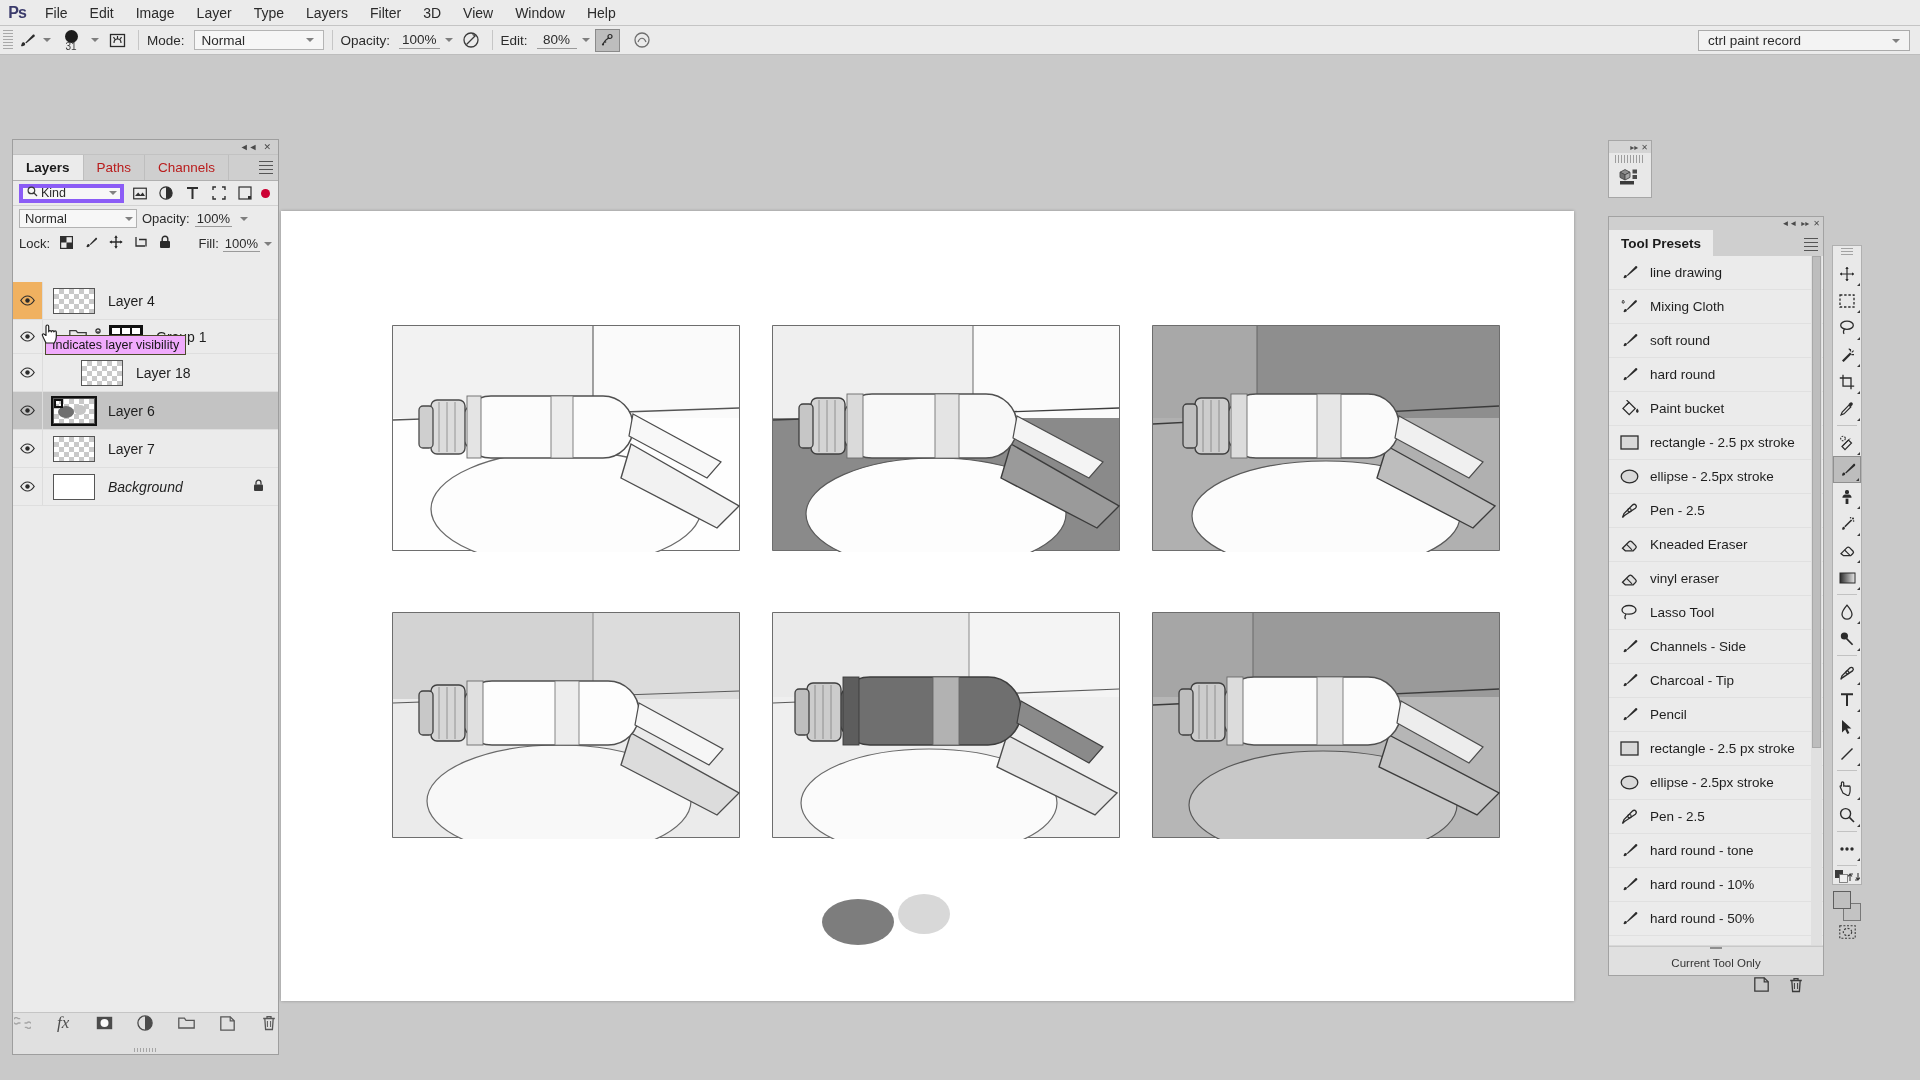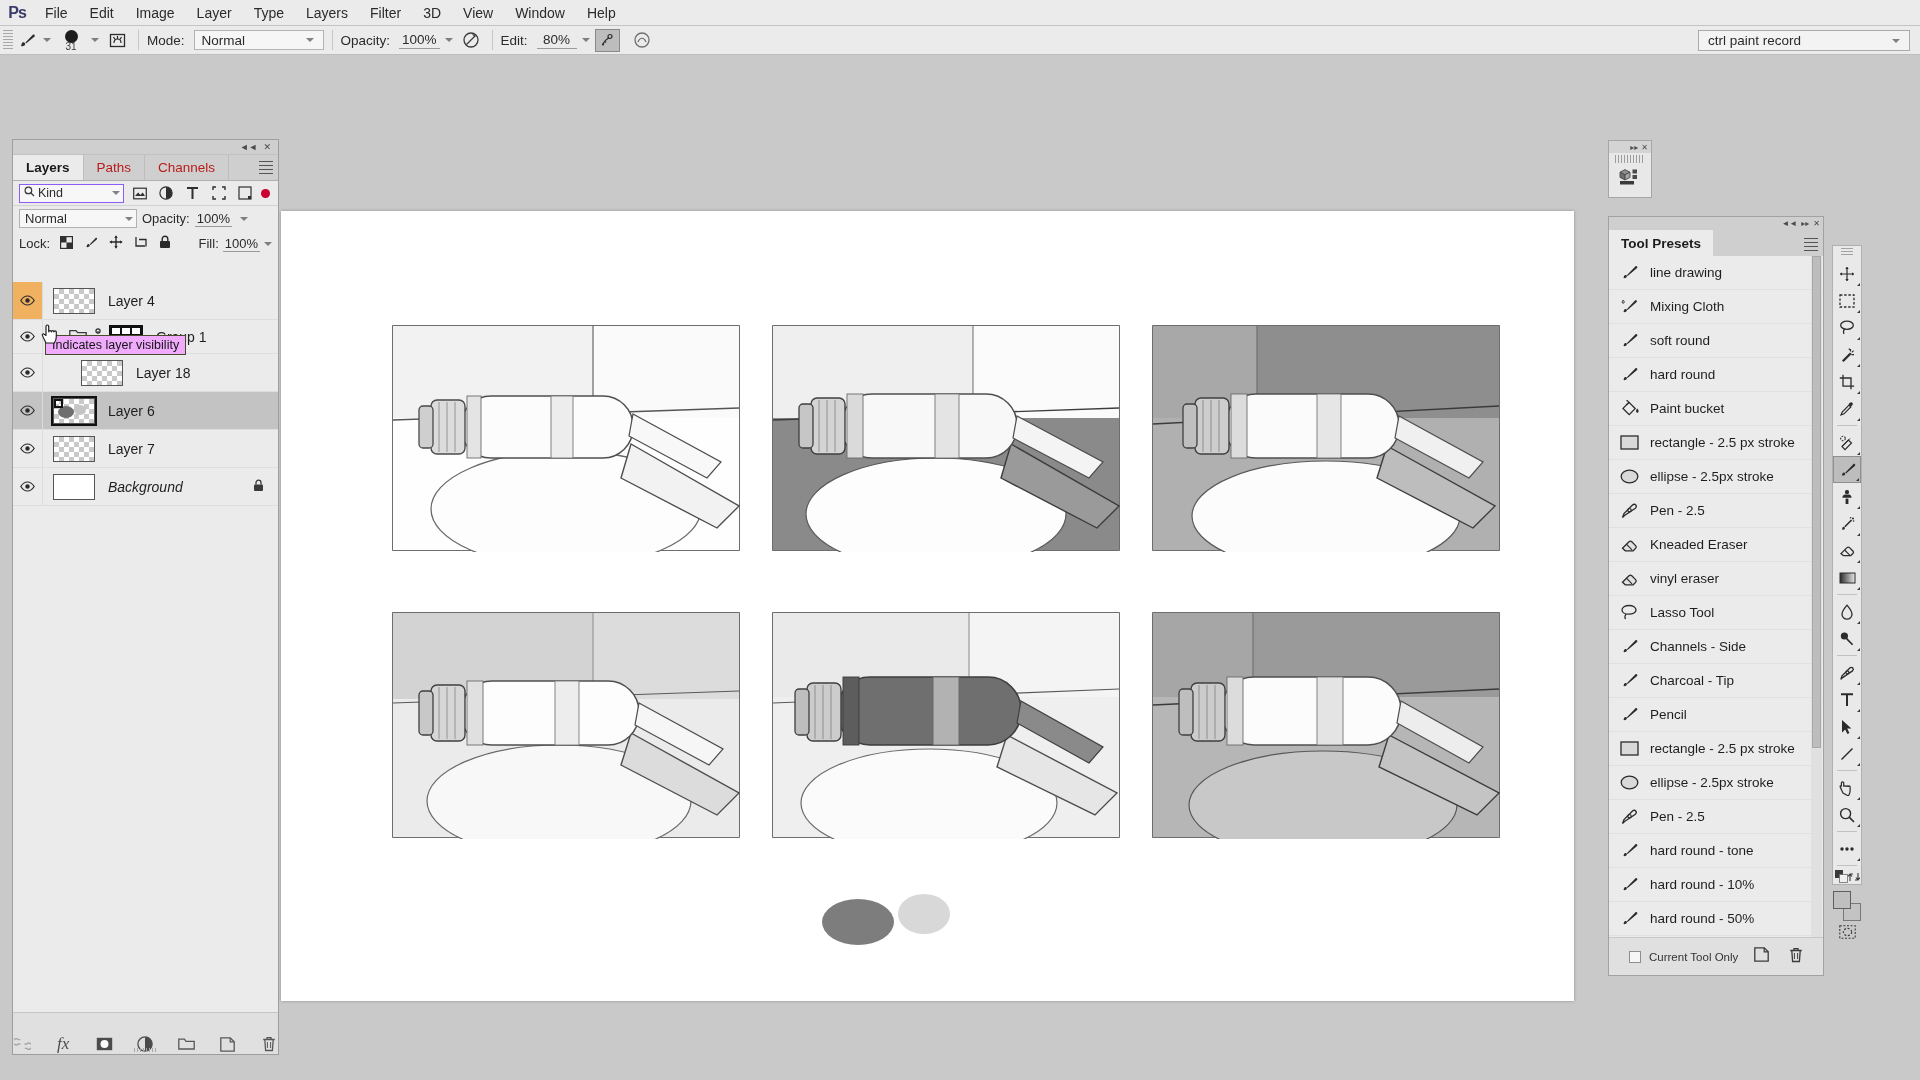--- a/index.html
+++ b/index.html
@@ -111,21 +111,21 @@
   .panel-menu-btn { position: absolute; right: 5px; top: 6px; width: 14px; }
   .panel-menu-btn i {
     display: block; height: 1px; background: #555; margin-bottom: 3px;
   }
   .layers-body { background: #ebebeb; height: calc(100% - 41px); position: relative; }
   .filter-row {
     height: 25px; display: flex; align-items: center; padding: 0 6px; gap: 6px;
     border-bottom: 1px solid #d2d2d2;
   }
   .kind-select {
-    width: 108px; height: 19px; border: 1px solid #8b5cf6; background: #f7f7f7;
+    width: 108px; height: 19px; border: 4px solid #8b5cf6; background: #f7f7f7;
     display: flex; align-items: center; justify-content: space-between; padding: 0 3px 0 4px; font-size: 12.5px; gap: 24px;
   }
   .filt-icon { width: 21px; height: 19px; display: flex; align-items: center; justify-content: center; }
   .toggle-dot { width: 9px; height: 9px; border-radius: 50%; background: #c03; margin-left: auto; margin-right: 2px; }
   .blend-row, .lock-row {
     height: 25px; display: flex; align-items: center; padding: 0 6px; gap: 5px; font-size: 13px;
   }
   .blend-select {
     width: 118px; height: 19px; border: 1px solid #b2b2b2; background: #f7f7f7;
     display: flex; align-items: center; justify-content: space-between; padding: 0 3px 0 5px; font-size: 13px;
@@ -159,21 +159,21 @@
   .group-row { height: 34px; }
   .lock-mini { position: absolute; right: 14px; top: 50%; transform: translateY(-50%); }
   .tooltip {
     position: absolute; left: 32px; top: 154px; z-index: 40;
     background: #f0abfc; border: 1px solid #4a4a2a; color: #141414;
     font-size: 12.5px; padding: 2px 6px; white-space: nowrap;
   }
   .cursor-hand { position: absolute; left: 28px; top: 142px; z-index: 41; }
   .panel-footer {
     position: absolute; bottom: 0; left: 0; right: 0; height: 42px; background: #e0e0e0;
-    border-top: 1px solid #c5c5c5; display: flex; align-items: flex-end; justify-content: center; gap: 23px;
+    border-top: 1px solid #c5c5c5; display: flex; align-items: flex-start; justify-content: center; gap: 23px;
   }
   .foot-icon { width: 20px; height: 20px; display: flex; align-items: center; justify-content: center; opacity: .82; }
   .panel-resize-grip {
     position: absolute; bottom: 2px; left: 50%; transform: translateX(-50%);
     width: 24px; height: 4px;
     background-image: repeating-linear-gradient(to right, #a5a5a5 0 1px, transparent 1px 3px);
   }
 
   
   .mini-panel {
@@ -207,22 +207,22 @@
   .tp-row {
     height: 34px; display: flex; align-items: center; border-bottom: 1px solid #e0e0e0; padding-left: 8px;
   }
   .tp-icon { width: 24px; display: flex; align-items: center; justify-content: center; }
   .tp-label { margin-left: 9px; font-size: 13.5px; color: #1e1e1e; }
   .tp-scrollbar {
     position: absolute; right: 1px; top: 39px; bottom: 30px; width: 11px; background: #e0e0e0;
   }
   .tp-thumb { position: absolute; left: 1px; width: 9px; top: 0; height: 492px; background: #bdbdbd; border: 1px solid #a8a8a8; }
   .tp-footer {
-    position: absolute; bottom: 0; left: 0; right: 0; height: 38px; background: #e0e0e0;
-    border-top: 1px solid #c8c8c8; display: flex; align-items: center; padding: 0 20px; gap: 8px;
+    position: absolute; bottom: 0; left: 0; right: 0; height: 29px; background: #e0e0e0;
+    border-top: 1px solid #c8c8c8; display: flex; align-items: center; padding: 0 20px; gap: 8px; flex-direction: column;
   }
   .tp-check { width: 12px; height: 12px; border: 1px solid #8e8e8e; background: #f6f6f6; }
   .tp-foot-lbl { font-size: 11.5px; color: #333; }
   .tp-foot-icons { margin-left: auto; display: flex; gap: 20px; }
 
   
   .toolbar {
     position: absolute; left: 1832px; top: 190px; width: 30px; height: 640px;
     background: #e9e9e9; border: 1px solid #b0b0b0;
   }

